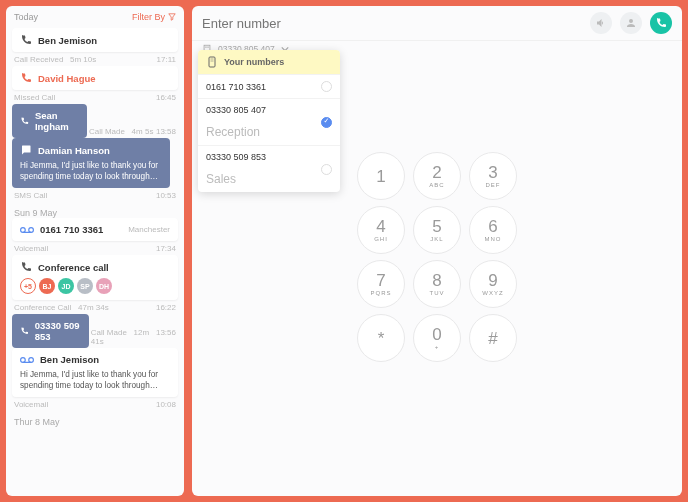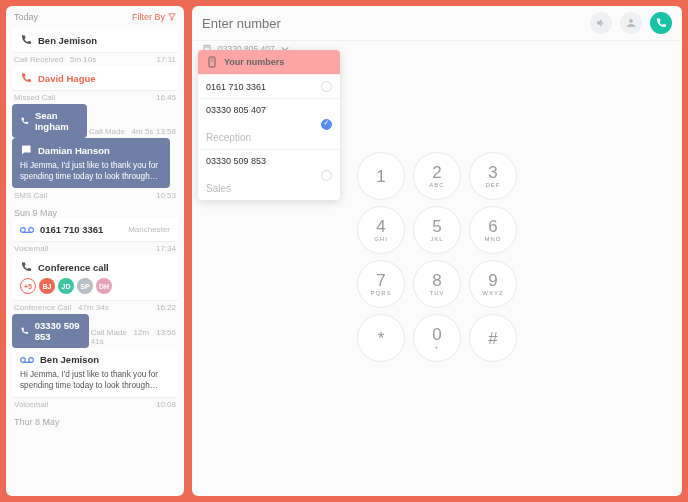--- a/index.html
+++ b/index.html
@@ -31,25 +31,25 @@
 
 .d-head{display:flex;align-items:center;padding:6px 10px}
 .d-input{flex:1;border:none;background:transparent;font-size:13px;color:#b91c1c;outline:none}
 .d-btns{display:flex;gap:8px;align-items:center}
 .circ-btn{width:22px;height:22px;border-radius:50%;display:flex;align-items:center;justify-content:center;color:#bbb;background:#eef0f2}
 .circ-btn.call{background:#19c3a6;color:#fff}
 .sel-bar{display:flex;align-items:center;gap:6px;padding:3px 10px;font-size:8.5px;color:#aaa;border-top:1px solid #f0f0f0}
 
 
 .dd{position:absolute;top:44px;left:6px;width:142px;background:#fff;border-radius:4px;box-shadow:0 2px 10px rgba(0,0,0,.15);font-size:9px;overflow:hidden;z-index:5}
-.dd-head{background:#fca5a5;padding:6px 8px;display:flex;align-items:center;gap:6px;font-weight:600;color:#666}
+.dd-head{background:#fef9c3;padding:6px 8px;display:flex;align-items:center;gap:6px;font-weight:600;color:#666}
 .dd-item{padding:6px 8px;border-top:1px solid #f2f2f2;display:flex;align-items:center;justify-content:space-between}
 .dd-item .info{display:flex;flex-direction:column}
 .dd-item .num{color:#333;font-weight:500}
-.dd-item .sub{font-size:10px;color:#bbb;margin-top:17px}
+.dd-item .sub{font-size:12px;color:#bbb;margin-top:10px}
 .radio{width:11px;height:11px;border-radius:50%;border:1px solid #ddd}
 .radio.on{background:#5a8cf0;border-color:#5a8cf0;position:relative}
 .radio.on::after{content:"✓";color:#fff;font-size:7px;position:absolute;top:-1px;left:1.5px}
 
 
 .keypad{position:absolute;top:146px;left:0;right:0;display:grid;grid-template-columns:repeat(3,48px);grid-auto-rows:48px;gap:6px 8px;justify-content:center}
 .key{border:1px solid #e9e9ea;border-radius:50%;display:flex;flex-direction:column;align-items:center;justify-content:center;color:#9a9a9a;background:#fff}
 .key .digit{font-size:17px;line-height:1}
 .key .letters{font-size:6px;letter-spacing:1px;margin-top:1px}
 

